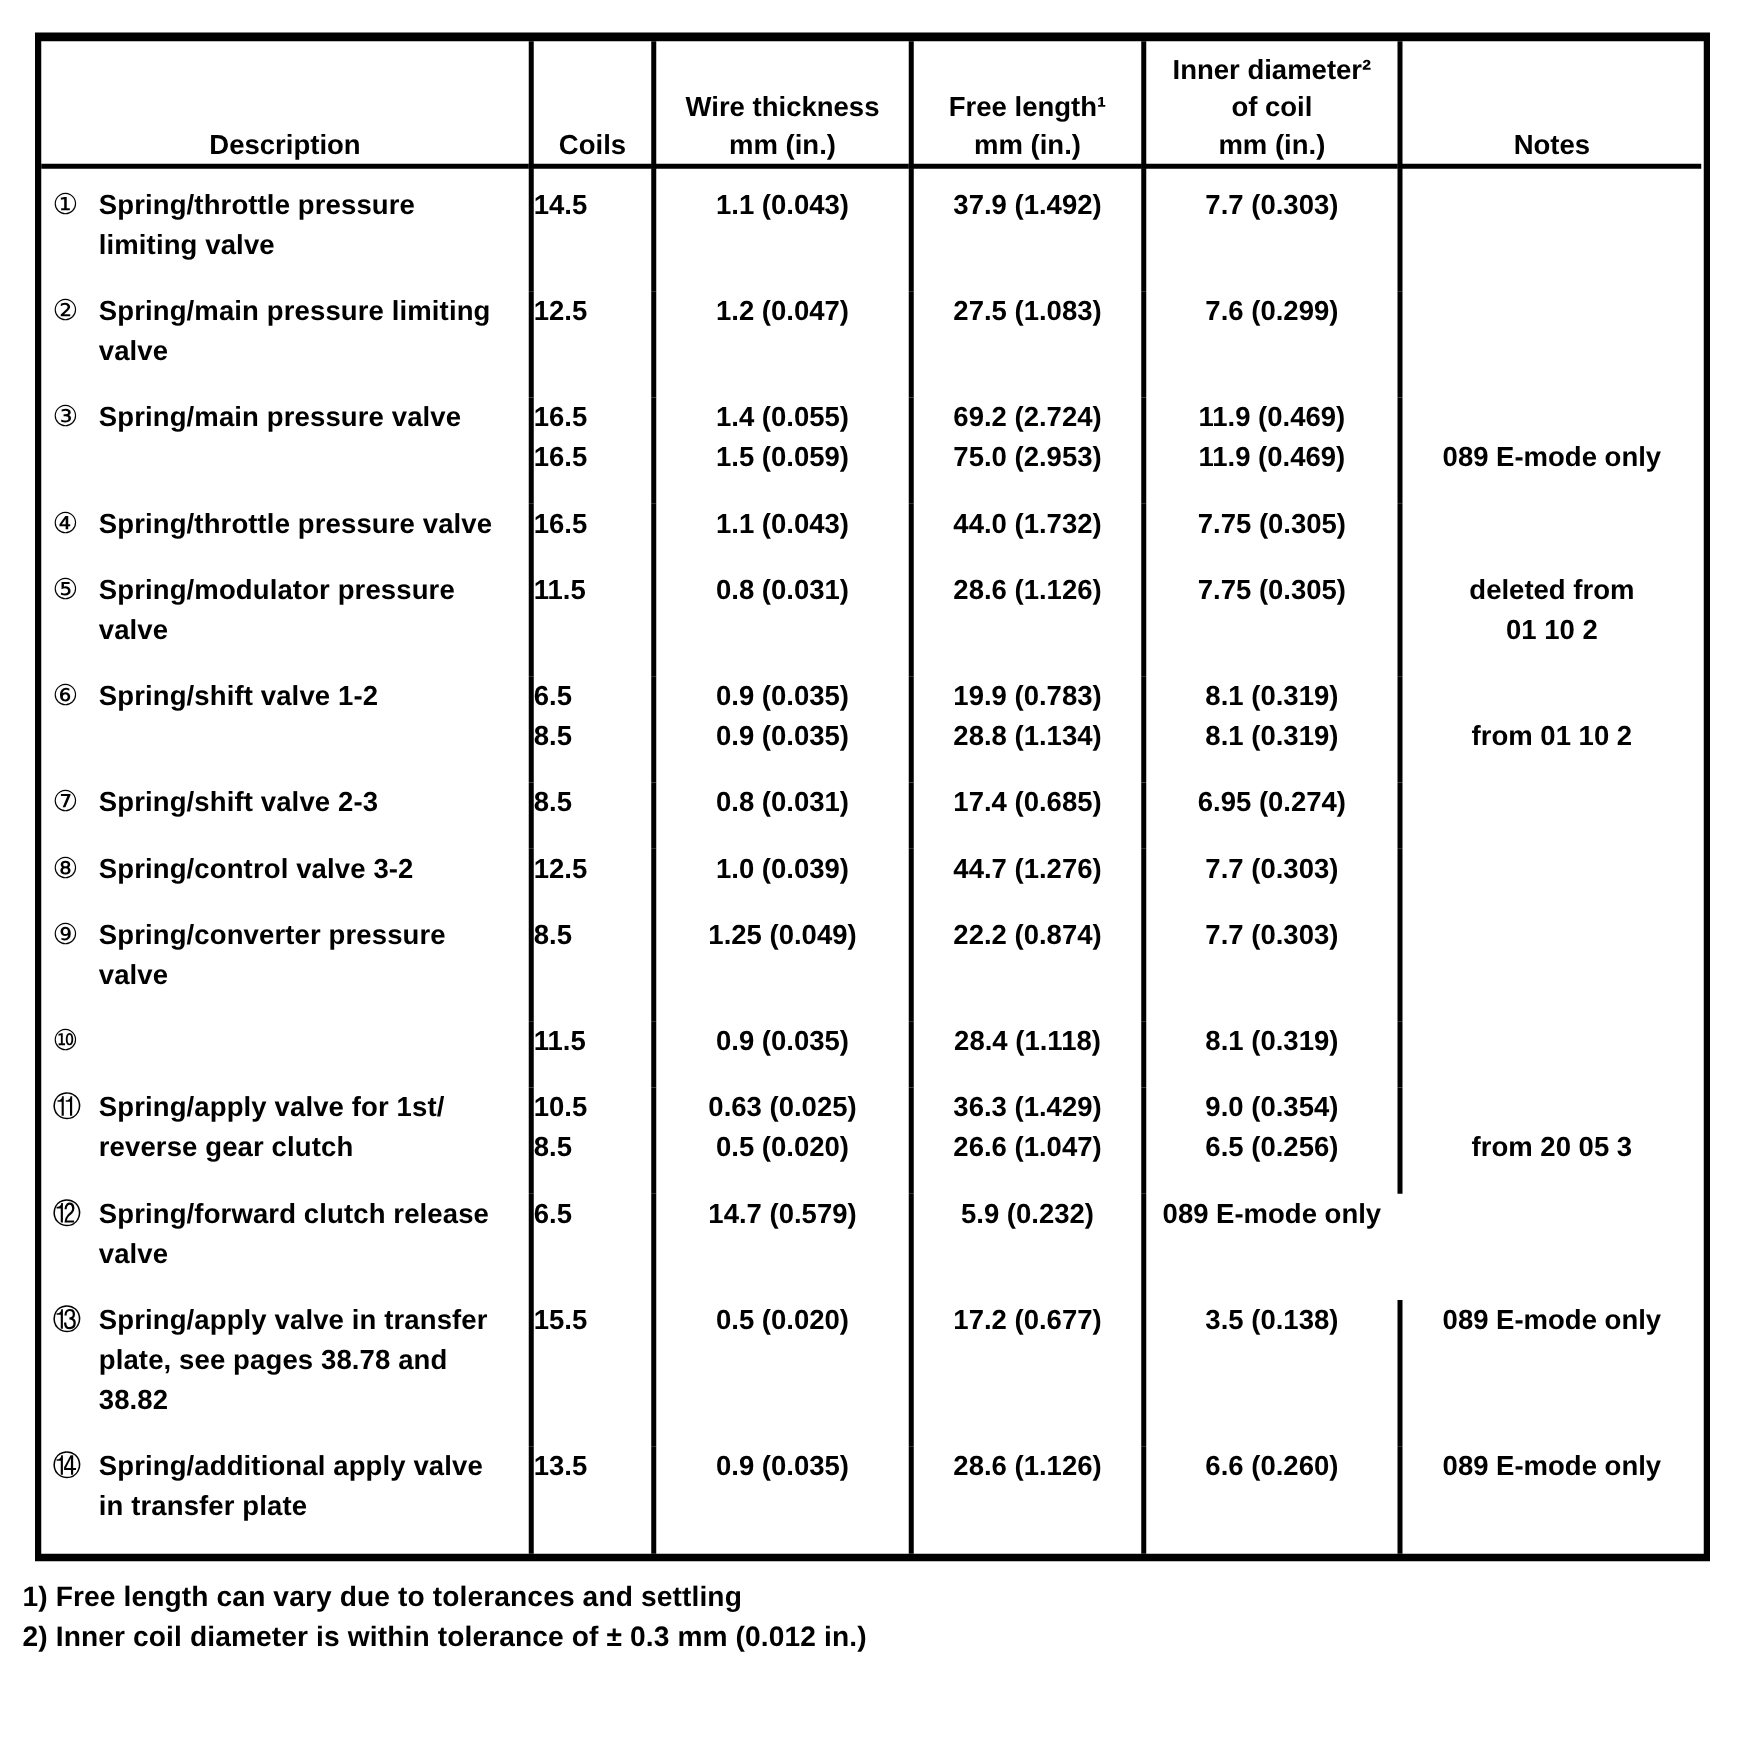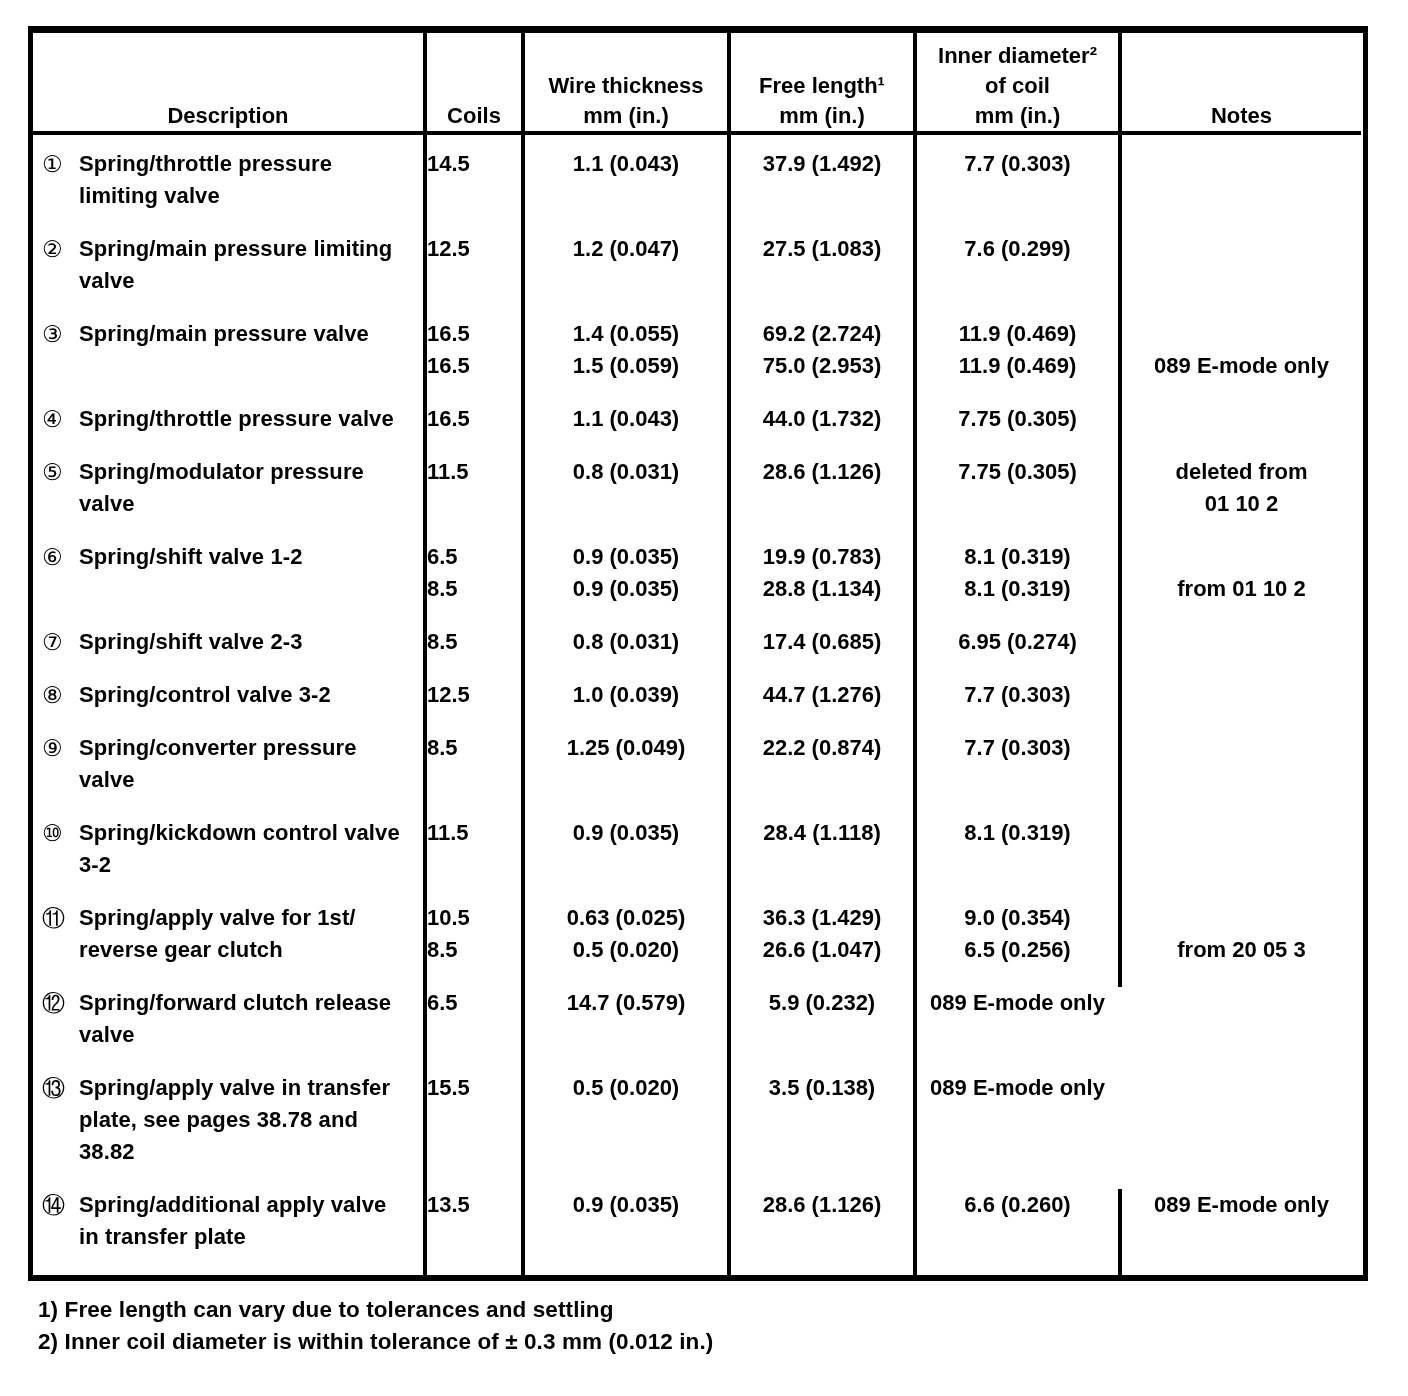--- a/index.html
+++ b/index.html
@@ -79,21 +79,21 @@
   .cell-vals .line {
     height: 32px;
     line-height: 32px;
     white-space: nowrap;
   }
   .cell-coils { text-align: left; padding-right: 29px; }
   .cell-wire, .cell-free, .cell-inner, .cell-notes { text-align: center; }
 
   
   .footnotes {
-    margin: 13px 0 0 38px;
+    margin: 13px 0 0 18px;
     font-weight: bold;
     font-size: 22.5px;
     line-height: 32px;
     letter-spacing: 0.1px;
   }
 </style>
 </head>
 <body>
 
 <div class="page">
@@ -300,22 +300,20 @@
             <div class="line">22.2 (0.874)</div>
           </div>
           <div class="c cell-vals cell-inner">
             <div class="line">7.7 (0.303)</div>
           </div>
           <div class="c cell-vals cell-notes"></div>
         </div>
         <div class="grid-row row">
           <div class="c cell-desc">
             <span class="num">⑩</span>
-            <div class="desc-text">Spring/kickdown control valve
-3-2</div>
           </div>
           <div class="c cell-vals cell-coils">
             <div class="line">11.5</div>
           </div>
           <div class="c cell-vals cell-wire">
             <div class="line">0.9 (0.035)</div>
           </div>
           <div class="c cell-vals cell-free">
             <div class="line">28.4 (1.118)</div>
           </div>
@@ -376,20 +374,23 @@
             <div class="desc-text">Spring/apply valve in transfer
 plate, see pages 38.78 and
 38.82</div>
           </div>
           <div class="c cell-vals cell-coils">
             <div class="line">15.5</div>
           </div>
           <div class="c cell-vals cell-wire">
             <div class="line">0.5 (0.020)</div>
           </div>
+          <div class="c cell-vals cell-free">
+            <div class="line">17.2 (0.677)</div>
+          </div>
           <div class="c cell-vals cell-inner">
             <div class="line">3.5 (0.138)</div>
           </div>
           <div class="c cell-vals cell-notes">
             <div class="line">089 E-mode only</div>
           </div>
         </div>
         <div class="grid-row row">
           <div class="c cell-desc">
             <span class="num">⑭</span>

